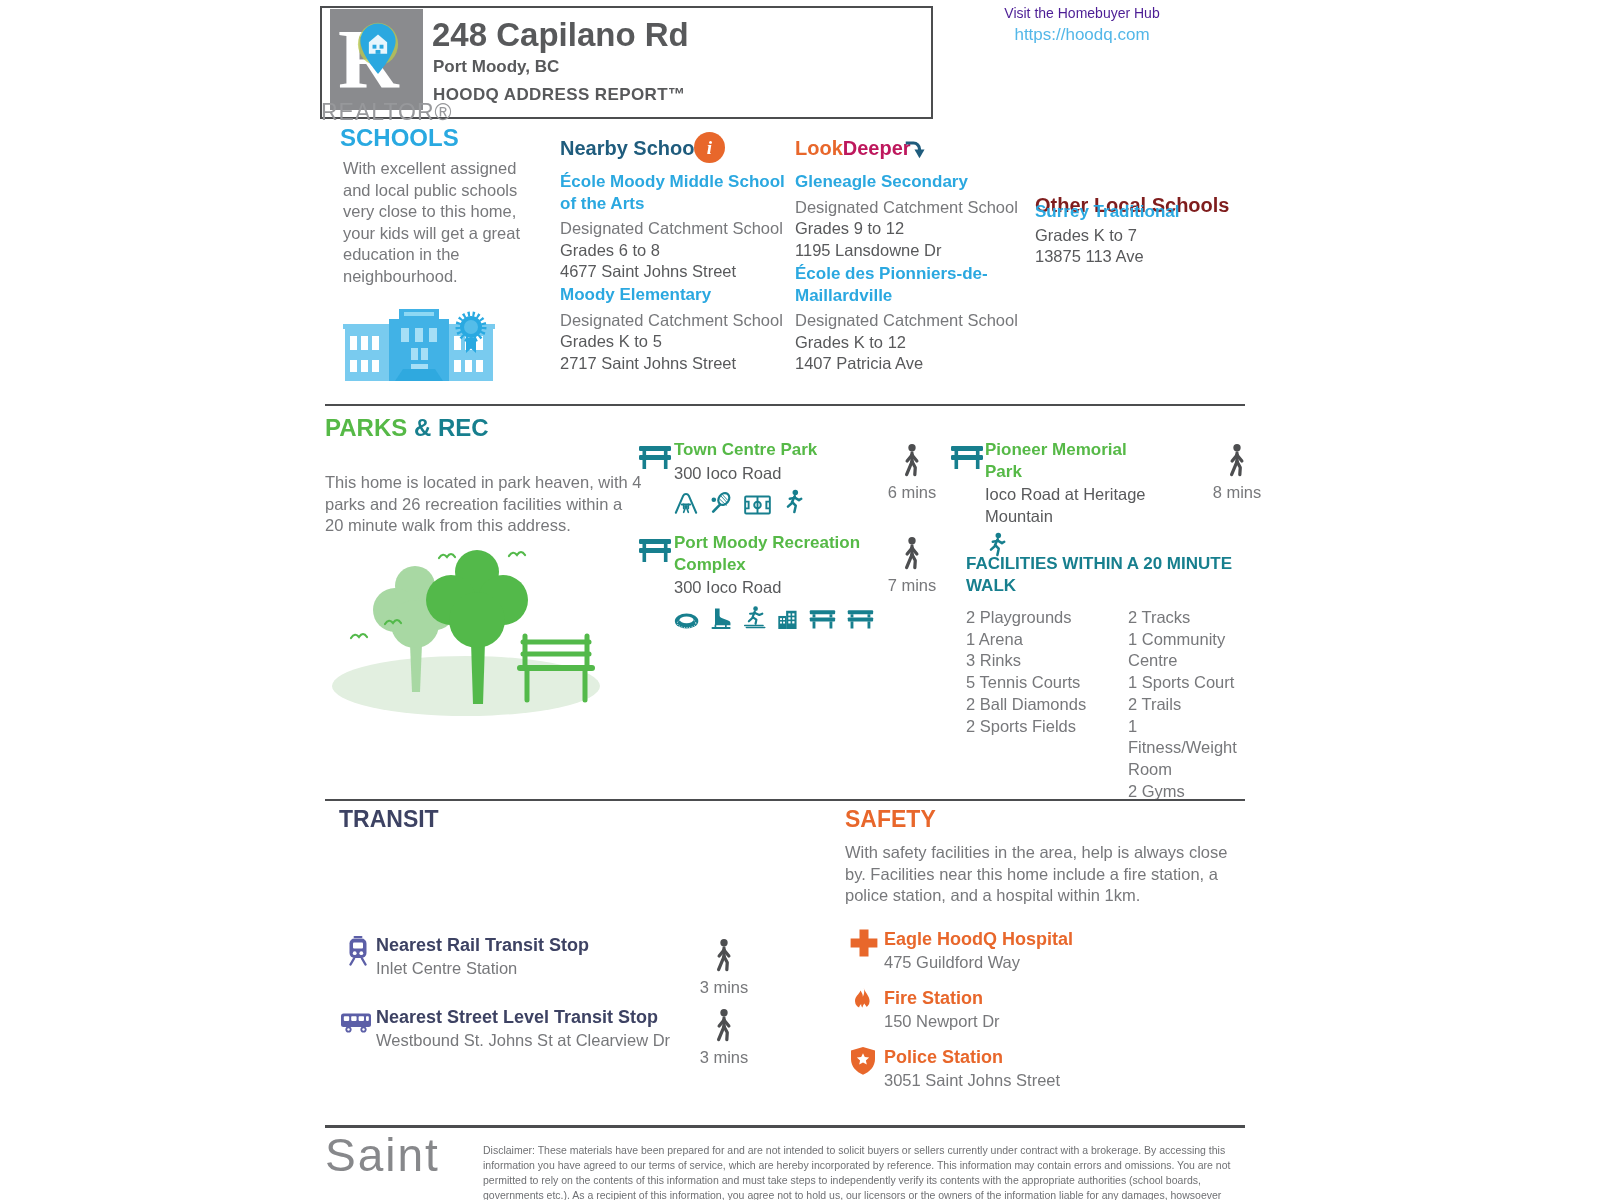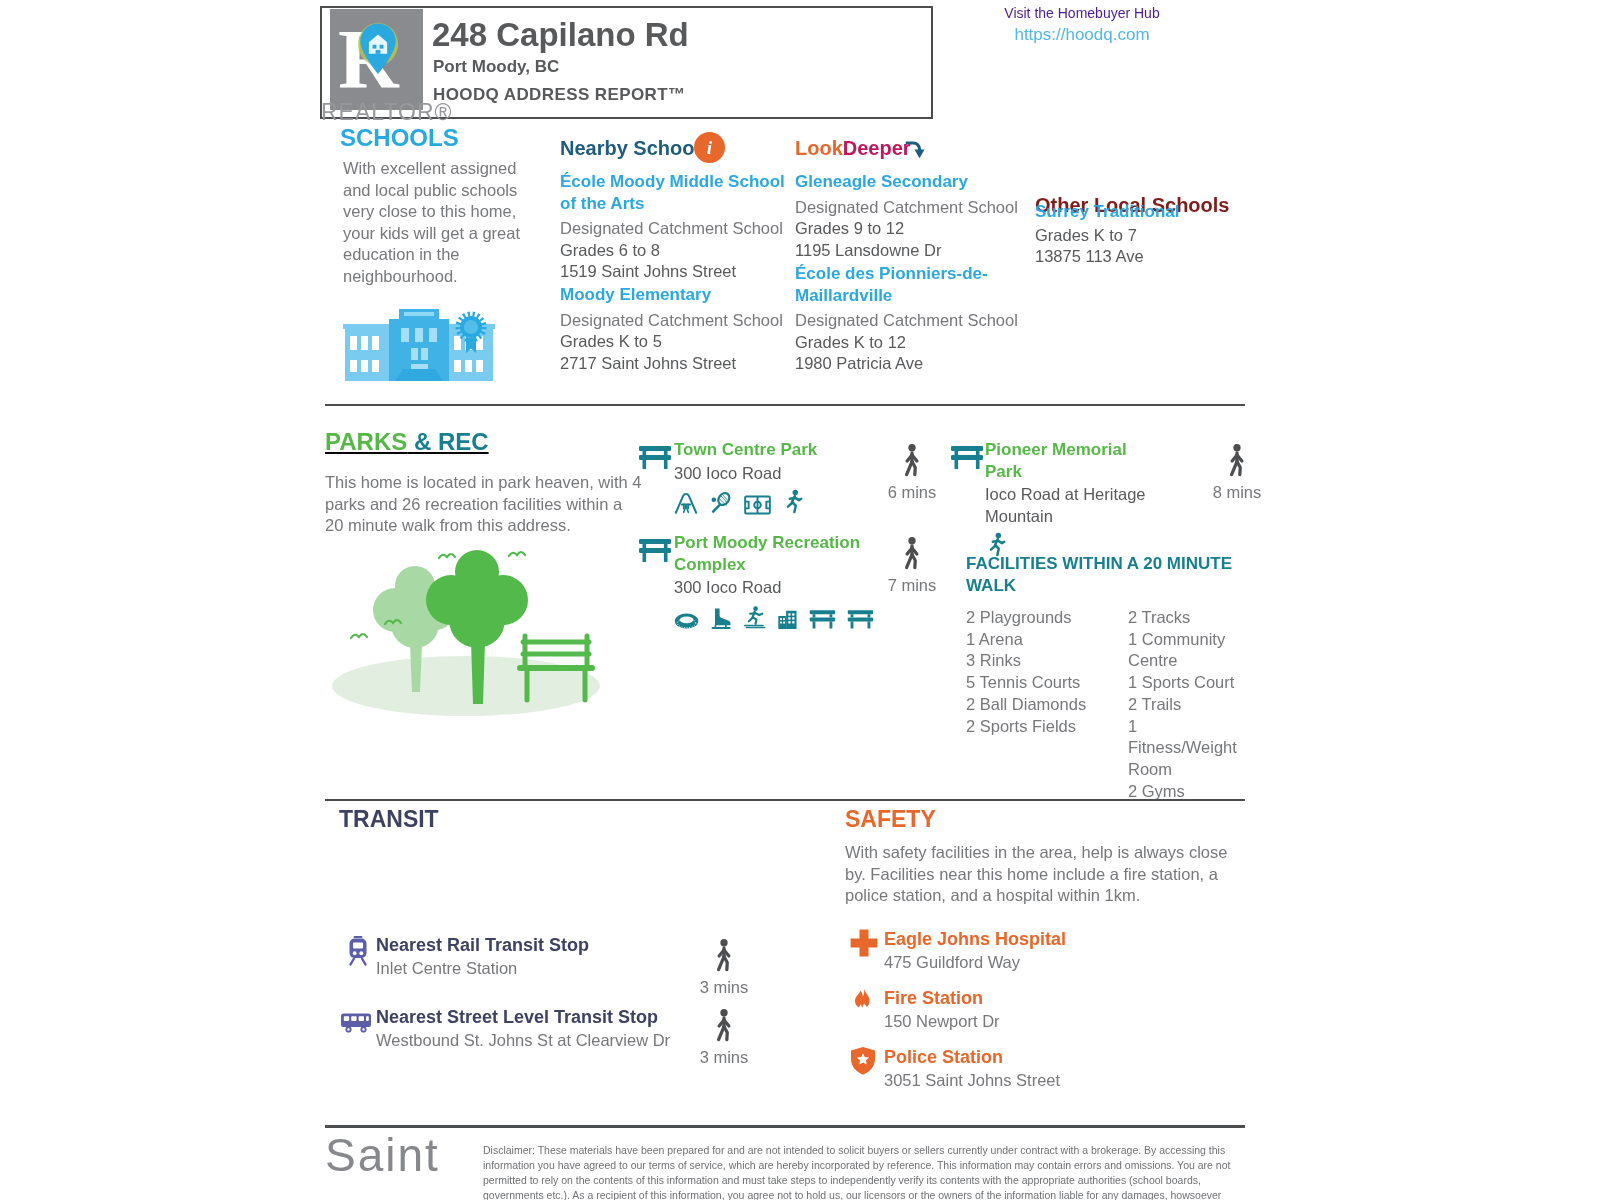--- a/index.html
+++ b/index.html
@@ -281,21 +281,21 @@
     </g>
   </svg>
 
   <div class="col-header" style="left:560px;top:137px;">Nearby Schools</div>
   <div class="info-badge">i</div>
 
   <div class="school-entry" style="left:560px;top:171px;width:225px;">
     <div class="school-name">École Moody Middle School of the Arts</div>
     <div class="school-type">Designated Catchment School</div>
     <div class="school-line">Grades 6 to 8</div>
-    <div class="school-line">1519 Saint Johns Street</div>
+    <div class="school-line">4677 Saint Johns Street</div>
   </div>
   <div class="school-entry" style="left:560px;top:284px;width:225px;">
     <div class="school-name">Moody Elementary</div>
     <div class="school-type">Designated Catchment School</div>
     <div class="school-line">Grades K to 5</div>
     <div class="school-line">2717 Saint Johns Street</div>
   </div>
 
   <div class="col-header" style="left:795px;top:137px;">
     <span class="look">Look</span><span class="deeper">Deeper</span>
@@ -307,33 +307,33 @@
   <div class="school-entry" style="left:795px;top:171px;width:230px;">
     <div class="school-name">Gleneagle Secondary</div>
     <div class="school-type">Designated Catchment School</div>
     <div class="school-line">Grades 9 to 12</div>
     <div class="school-line">1195 Lansdowne Dr</div>
   </div>
   <div class="school-entry" style="left:795px;top:263px;width:200px;">
     <div class="school-name">École des Pionniers-de-Maillardville</div>
     <div class="school-type" style="width:230px;">Designated Catchment School</div>
     <div class="school-line">Grades K to 12</div>
-    <div class="school-line">1980 Patricia Ave</div>
+    <div class="school-line">1407 Patricia Ave</div>
   </div>
 
   <div class="col-header other-header" style="left:1035px;top:171px;">Other Local Schools</div>
   <div class="school-entry" style="left:1035px;top:201px;width:220px;">
     <div class="school-name" style="margin-bottom:2px;">Surrey Traditional</div>
     <div class="school-line">Grades K to 7</div>
     <div class="school-line">13875 113 Ave</div>
   </div>
 
   <div class="divider" style="top:404px;"></div>
 
-  <div class="sec-title" style="left:325px;top:428px;text-decoration:underline;">
+  <div class="sec-title" style="left:325px;top:414px;">
     <span style="color:#56b947;">PARKS</span>
     <span style="color:#177f8e;">&amp; REC</span>
   </div>
   <div class="desc" style="left:325px;top:448px;width:318px;margin-top:24px;">This home is located in park heaven, with 4 parks and 26 recreation facilities within a 20 minute walk from this address.</div>
 
   <svg class="illus" style="left:327px;top:528px;" width="278" height="188" viewBox="0 0 278 188">
     <ellipse cx="139" cy="158" rx="134" ry="30" fill="#e2efe0"></ellipse>
     <g fill="#a8d8a3">
       <path d="M83 116 h12 l-2 48 h-8 z"></path>
       <circle cx="88" cy="58" r="20"></circle>
@@ -496,21 +496,21 @@
     <div class="walk-time">3 mins</div>
   </div>
 
   <div class="sec-title safety-title" style="left:845px;top:806px;">SAFETY</div>
   <div class="desc" style="left:845px;top:842px;width:402px;">With safety facilities in the area, help is always close by. Facilities near this home include a fire station, a police station, and a hospital within 1km.</div>
 
   <svg class="safety-icon" style="left:849px;top:928px;" width="30" height="30">
       <use href="#sym-cross"></use>
     </svg>
   <div class="safety-entry" style="left:884px;top:928px;width:330px;">
-    <div class="safety-name">Eagle Johns Hospital</div>
+    <div class="safety-name">Eagle HoodQ Hospital</div>
     <div class="safety-addr">475 Guildford Way</div>
   </div>
 
   <svg class="safety-icon" style="left:853px;top:987px;" width="20" height="28">
       <use href="#sym-flame"></use>
     </svg>
   <div class="safety-entry" style="left:884px;top:987px;width:330px;">
     <div class="safety-name">Fire Station</div>
     <div class="safety-addr">150 Newport Dr</div>
   </div>

